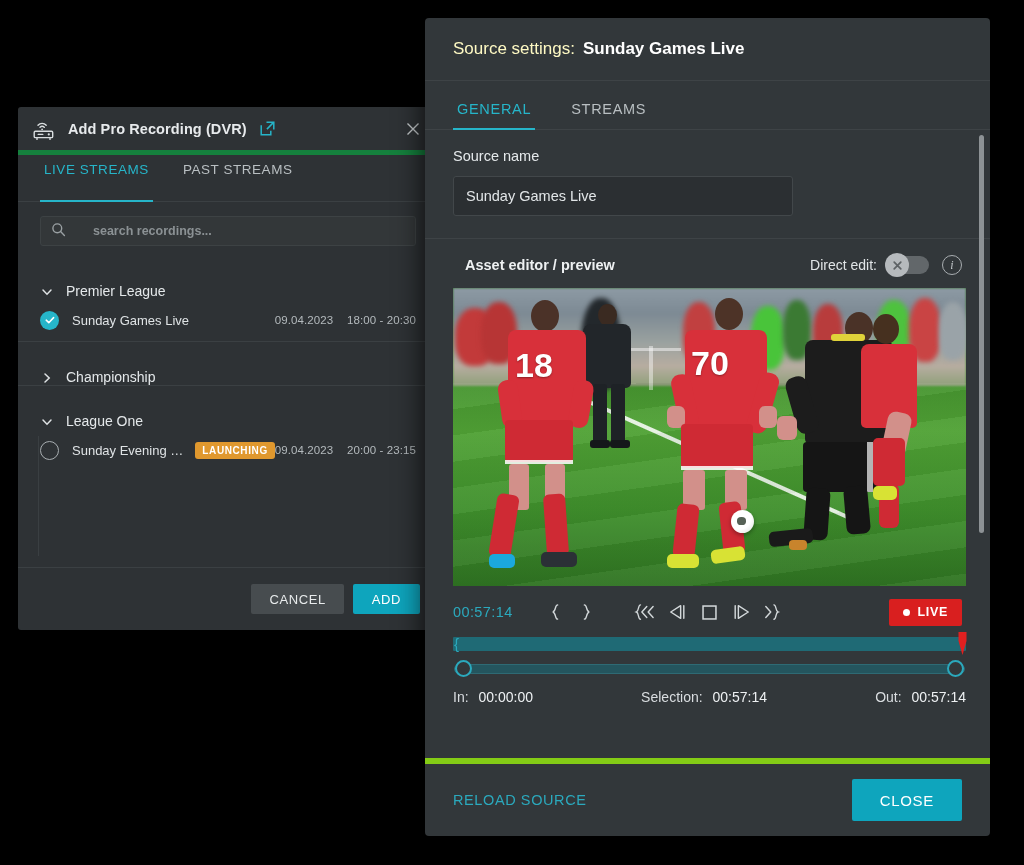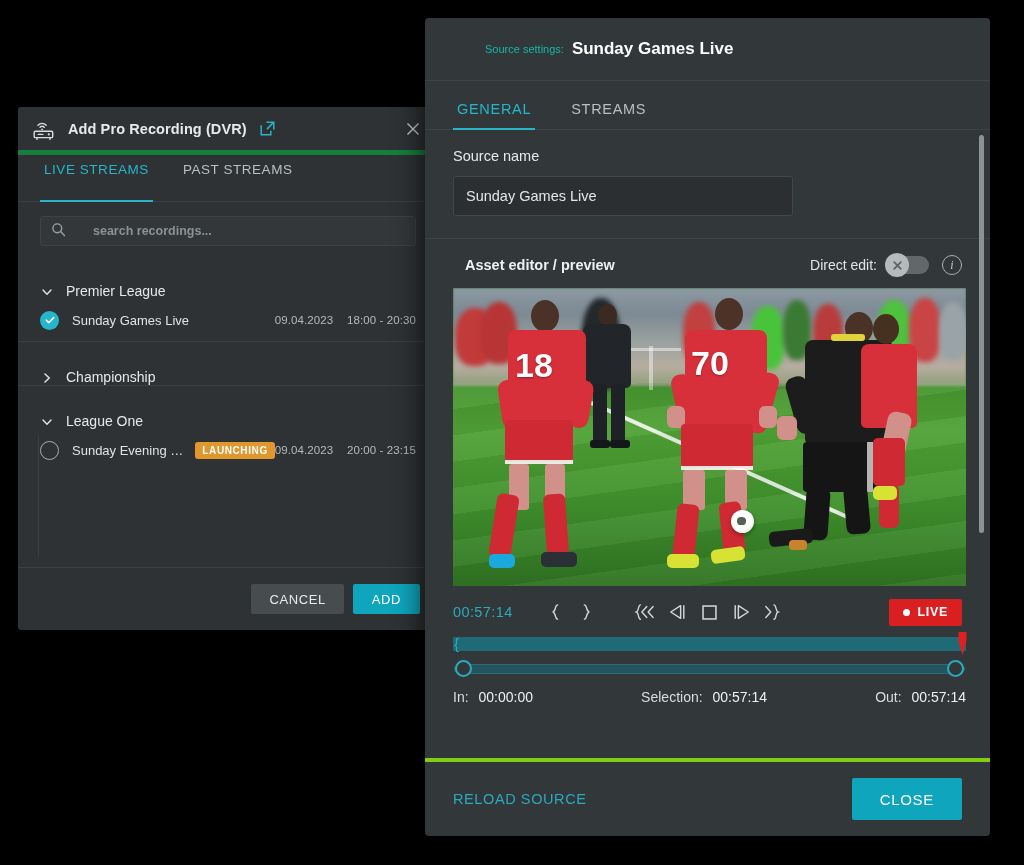--- a/index.html
+++ b/index.html
@@ -139,21 +139,21 @@
     box-shadow: 0 8px 30px rgba(0,0,0,.8);
     display: flex; flex-direction: column;
     overflow: hidden;
   }
   .src-head {
     flex: 0 0 63px; height: 63px;
     display: flex; align-items: center;
     padding: 0 28px;
     border-bottom: 1px solid #3e4346;
   }
-  .src-head-label { font-size: 11px; color: #14b8a6; margin-left: 32px; }
+  .src-head-label { font-size: 17px; color: #fef9c3; }
   .src-head-name { font-size: 17px; font-weight: bold; color: #ffffff; margin-left: 8px; }
 
   .src-tabs {
     flex: 0 0 49px; height: 49px;
     display: flex; align-items: flex-end;
     padding: 0 28px;
     border-bottom: 1px solid #3e4346;
   }
   .src-tabs .tab { font-size: 14.5px; letter-spacing: .7px; margin-right: 32px; padding-bottom: 12px; }
 
@@ -287,21 +287,21 @@
     width: 513px; font-size: 14px; color: #d9dde0;
   }
   .io-left { flex: 0 0 auto; }
   .io-mid { margin: 0 auto; }
   .io-right { flex: 0 0 auto; }
   .io-key { color: #d9dde0; }
   .io-val { color: #eef1f3; margin-left: 6px; }
 
   .src-footer {
     flex: 0 0 78px; height: 78px;
-    border-top: 4px solid #84cc16;
+    border-top: 6px solid #84cc16;
     display: flex; align-items: center;
     padding: 0 28px;
   }
   .reload-link {
     color: #2ba9bd; font-size: 14.5px; letter-spacing: .6px;
     background: none; border: none; cursor: pointer;
     font-family: "Liberation Sans", sans-serif;
   }
   .btn-close {
     margin-left: auto; background: #0ea5bd; color: #fff;

